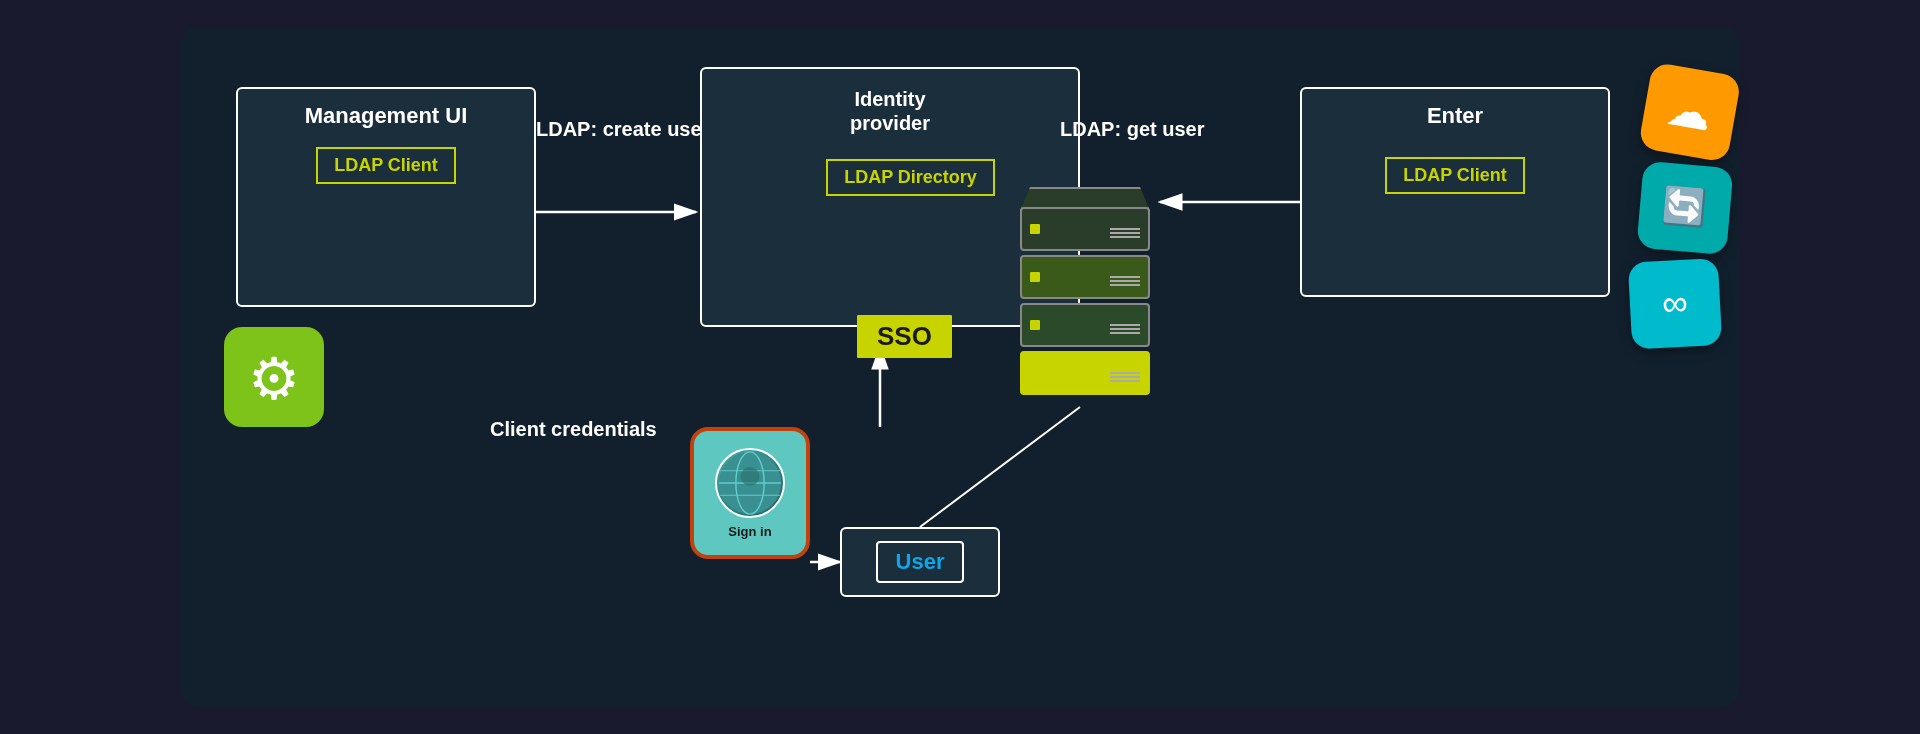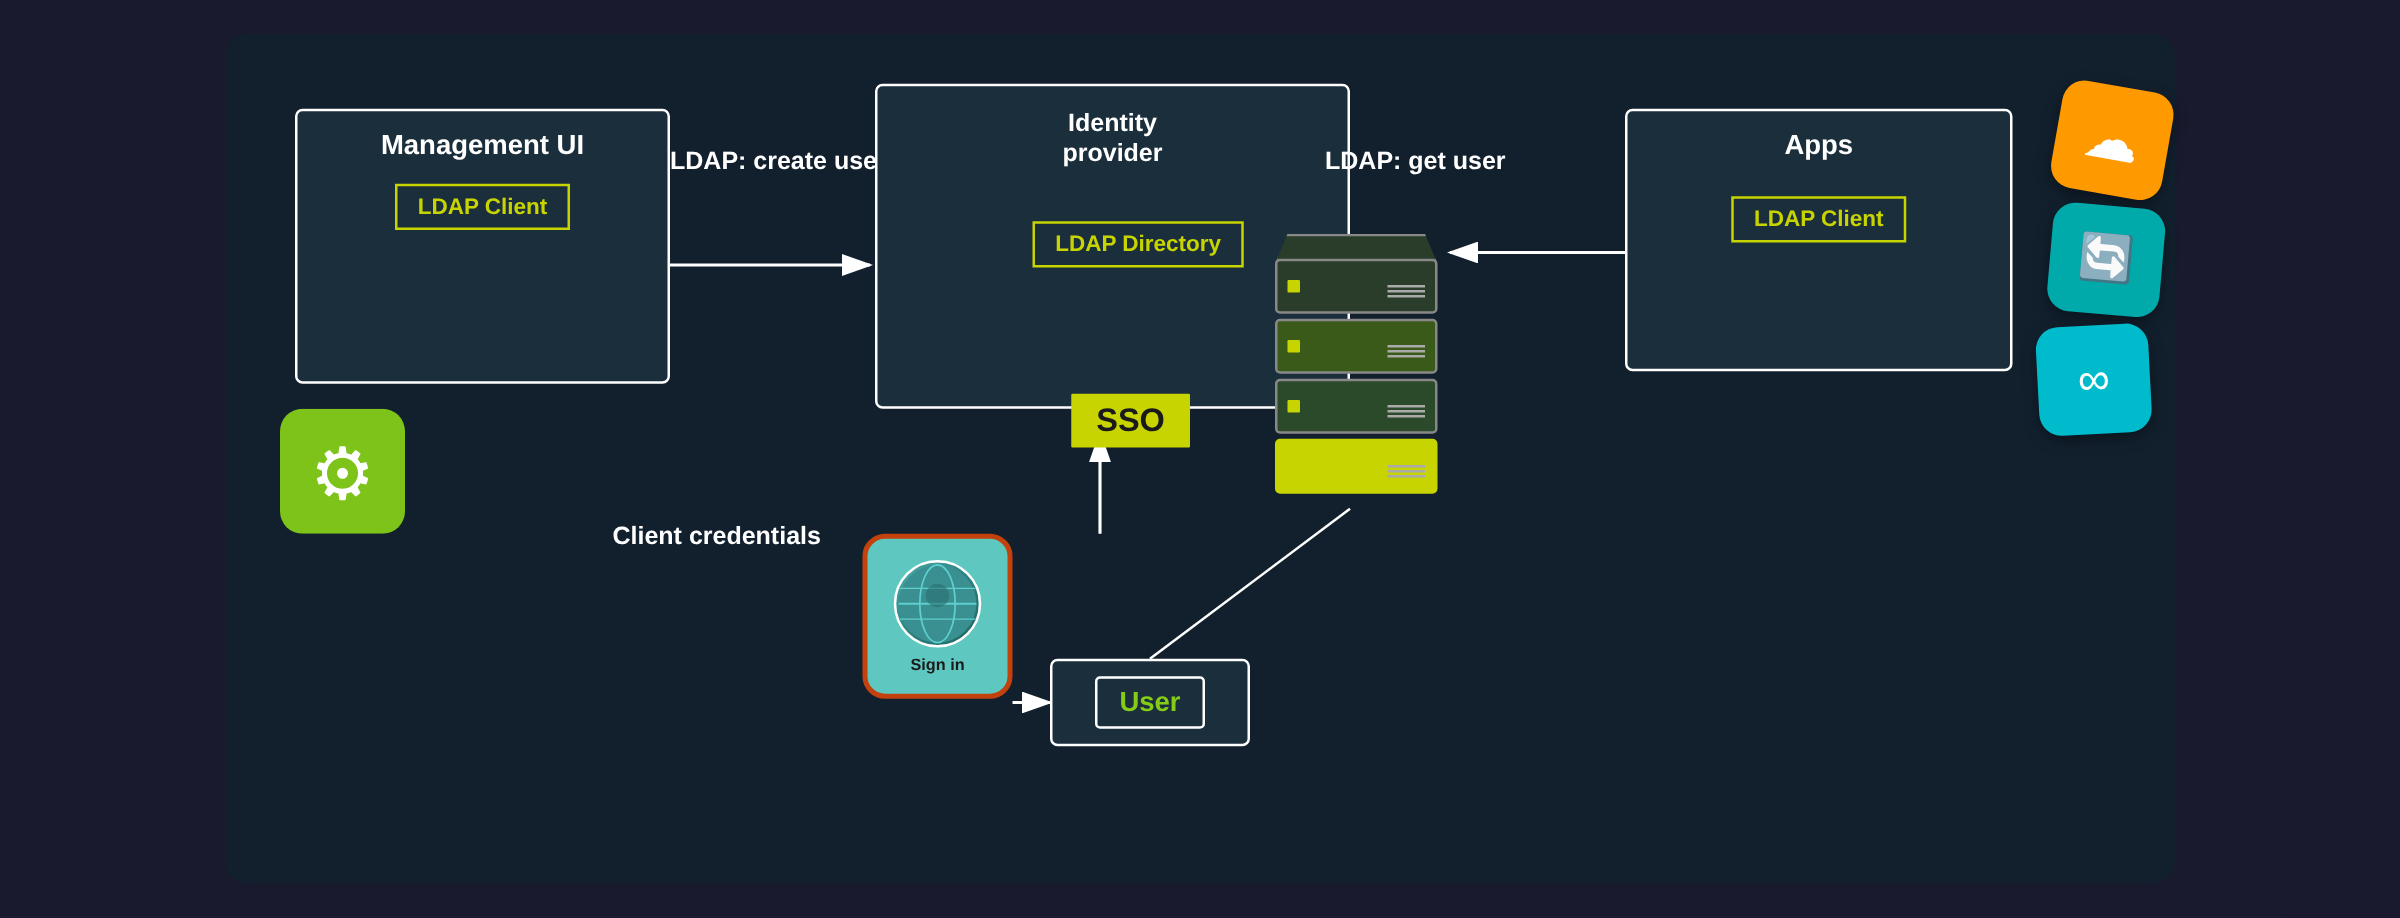--- a/index.html
+++ b/index.html
@@ -86,21 +86,21 @@
       font-weight: 700;
       text-align: right;
       padding: 6px 16px;
       background: transparent;
       display: inline-block;
       margin: 0 auto;
     }
 
     .inner-label-white {
       border: 2.5px solid #fff;
-      color: #84cc16;
+      color: #0ea5e9;
       border-radius: 4px;
       font-size: 22px;
       font-weight: 900;
       text-align: center;
       padding: 6px 18px;
       background: transparent;
       display: inline-block;
     }
 
     .inner-label-center {
@@ -319,32 +319,32 @@
       <span class="inner-label">LDAP Client</span>
     </div>
   </div>
 
   <div class="label-text label-ldap-create">LDAP:
 create
 user</div>
 
   <div class="box box-idp">
     <div class="box-title box-title-large">Identity<br>provider</div>
-    <div class="inner-label-center" style="margin-top:34px;padding-left:41px;">
+    <div class="inner-label-center" style="margin-top:16px;padding-left:41px;">
       <span class="inner-label">LDAP Directory</span>
     </div>
   </div>
 
   <div class="sso-badge">SSO</div>
 
   <div class="label-text label-ldap-get">LDAP:
 get user</div>
 
   <div class="box box-apps">
-    <div class="box-title">Apps</div>
+    <div class="box-title">Enter</div>
     <div class="inner-label-center" style="margin-top:20px;">
       <span class="inner-label">LDAP Client</span>
     </div>
   </div>
 
   <div class="app-icons">
     <div class="app-icon-card orange" style="font-size:42px; color:#fff; font-weight:900;">☁</div>
     <div class="app-icon-card green" style="font-size:36px;">🔄</div>
     <div class="app-icon-card teal" style="font-size:36px; color:#fff;">∞</div>
   </div>

